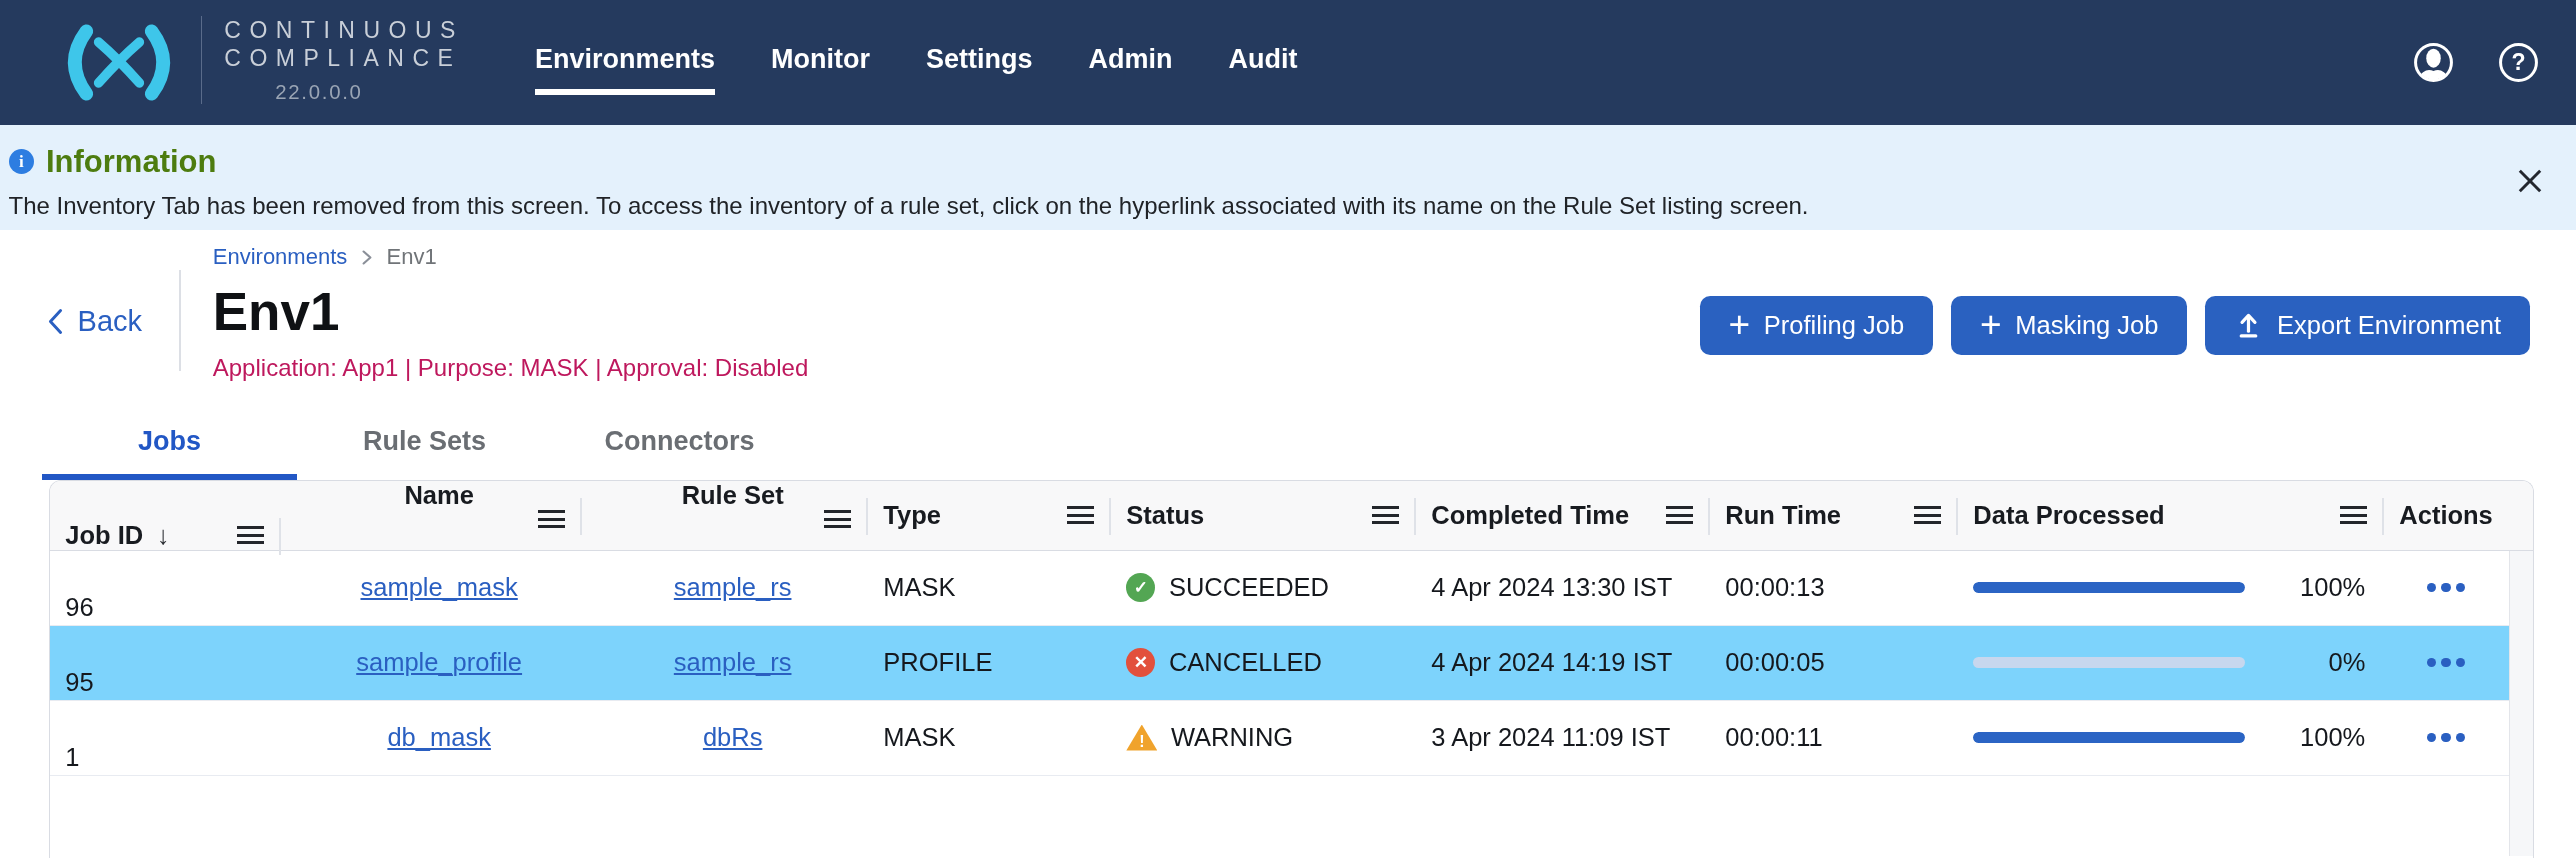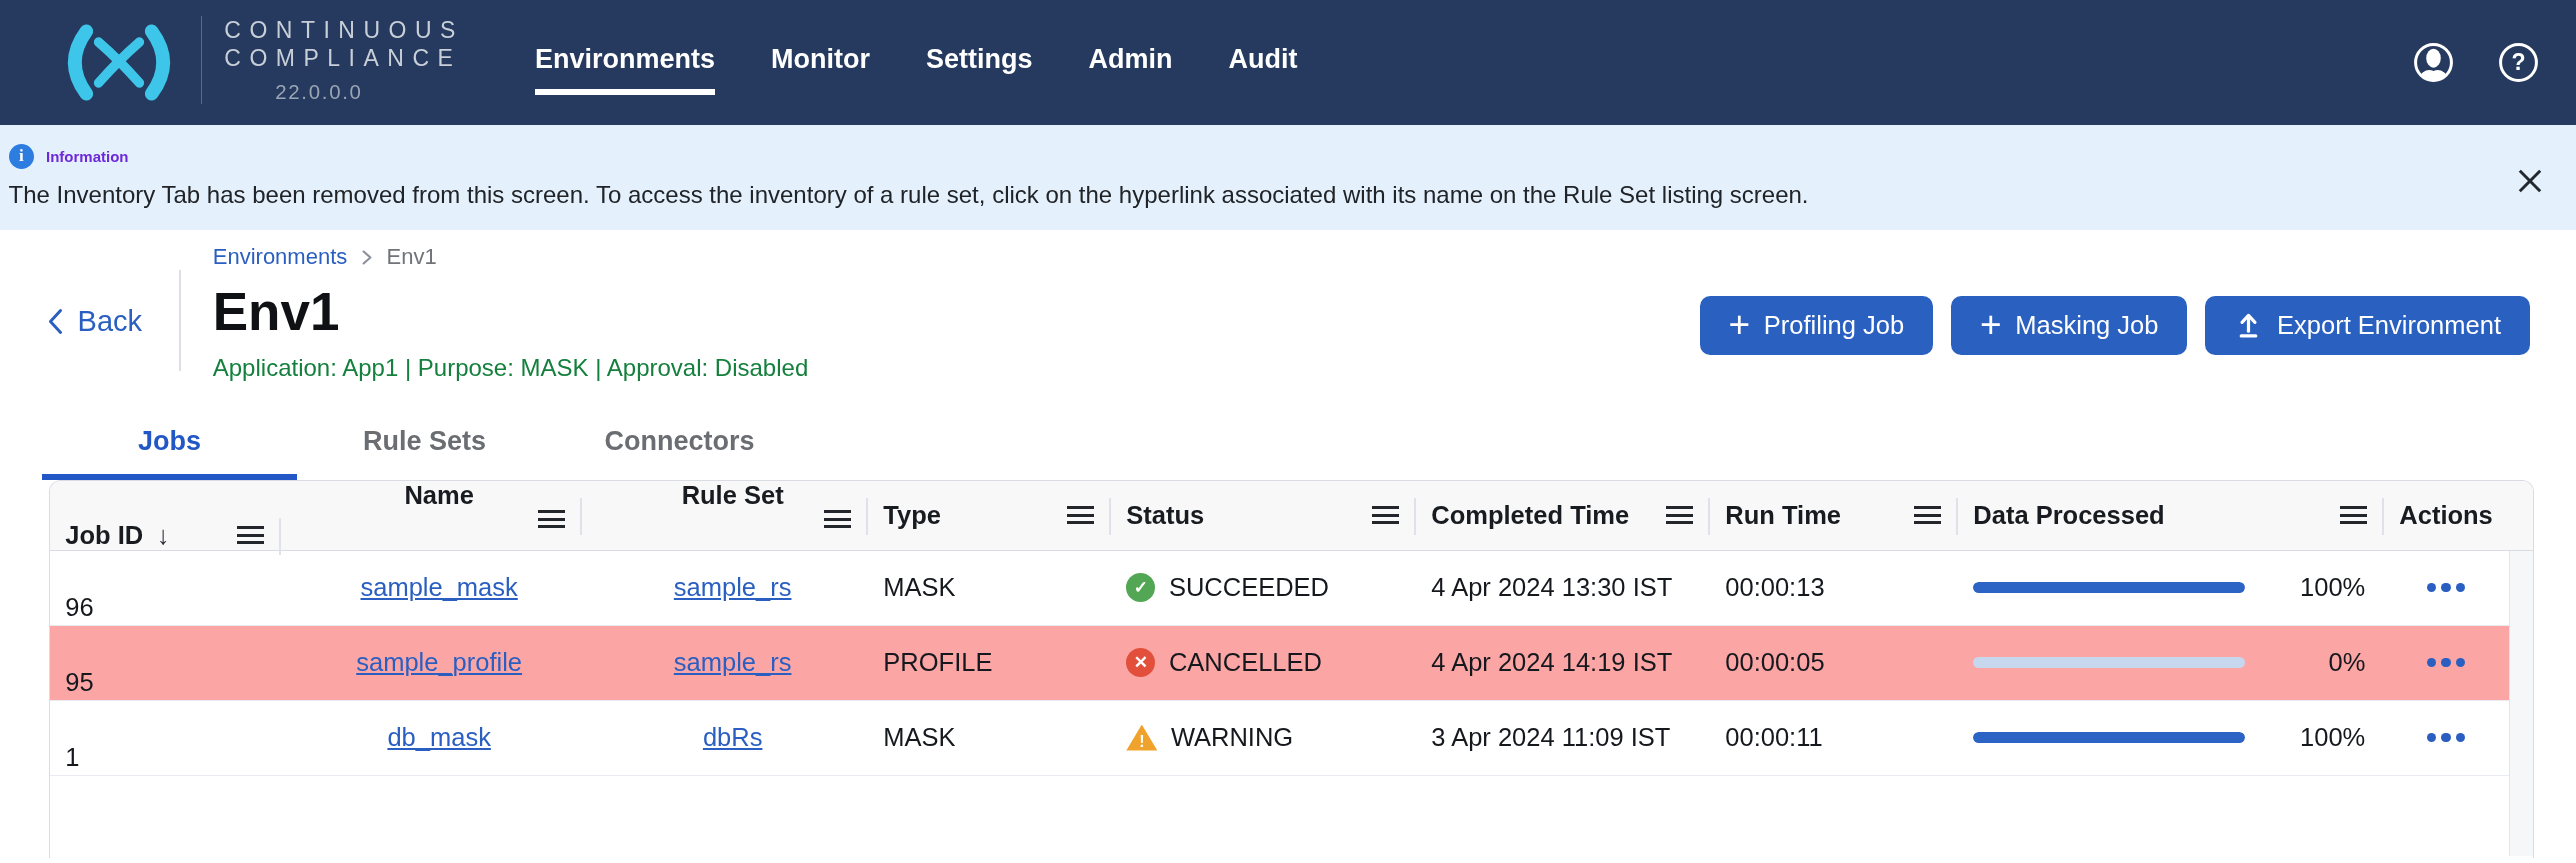--- a/index.html
+++ b/index.html
@@ -18,35 +18,35 @@
   .nav-item { color:#fff; font-size:27px; font-weight:700; padding-bottom:13.6px; border-bottom:6px solid transparent; margin-top:13.6px; cursor:pointer; }
   .nav-item.active { border-bottom-color:#fff; }
   .nav-right { position:absolute; right:37px; top:0; height:125px; display:flex; align-items:center; gap:44px; }
   .nav-right svg { width:41px; height:41px; }
 
   
   .banner { height:105px; background:var(--banner-bg,#E4F1FC); position:relative; padding:18.7px 68px 0 8.5px; }
   .banner-title-row { display:flex; align-items:center; gap:12px; }
   .info-icon { width:25.5px; height:25.5px; border-radius:50%; background:#2D7DE1; color:#fff;
     display:flex; align-items:center; justify-content:center; font-size:17px; font-weight:700; font-family:"Liberation Serif",serif; }
-  .banner-title { font-size:15px; font-weight:700; color:#6d28d9; }
+  .banner-title { font-size:31px; font-weight:700; color:#4d7c0f; }
   .banner-message { font-size:24px; color:#202327; margin-top:12px; }
   .banner-close { position:absolute; right:29px; top:39px; width:34px; height:34px; cursor:pointer; }
 
   
   .header-row { display:flex; align-items:flex-start; margin-top:14.4px; padding-left:47px; }
   .back-group { display:flex; align-items:center; gap:13.6px; margin-top:61px; color:var(--link,#2A5FC1); cursor:pointer; }
   .back-label { font-size:29px; font-weight:500; }
   .vdivider { width:1.7px; height:101px; background:#DCDFE5; margin:25.5px 0 0 37px; }
   .title-block { margin-left:32px; }
   .breadcrumb { display:flex; align-items:center; gap:13.6px; font-size:22px; }
   .crumb-link { color:var(--link,#2A5FC1); font-weight:500; text-decoration:none; cursor:pointer; }
   .crumb-current { color:#707478; }
   .page-title { font-size:53px; font-weight:600; color:#0F1114; margin-top:10.2px; }
-  .page-subtitle { font-size:24px; color:#15803d; margin-top:12px; }
+  .page-subtitle { font-size:24px; color:#be185d; margin-top:12px; }
   .header-buttons { margin-left:auto; margin-right:46px; margin-top:52px; display:flex; gap:18px; }
   .btn { height:59px; background:var(--accent-btn,#2A61C0); color:#fff; border:none; border-radius:10.2px;
     font-size:25.5px; font-family:inherit; display:flex; align-items:center; gap:13.6px; padding:0 29px; cursor:pointer; }
   .btn .plus { font-size:37px; font-weight:300; line-height:37px; margin-top:-3.4px; }
   .btn svg { width:29px; height:29px; }
 
   
   .tabs { display:flex; margin:44px 0 0 42px; }
   .tab { width:255px; text-align:center; font-size:27px; font-weight:700; color:#6A6E73;
     padding-bottom:17px; border-bottom:6px solid transparent; cursor:pointer; }
@@ -63,21 +63,21 @@
     background:repeating-linear-gradient(to bottom, #23262B 0 3.4px, transparent 3.4px 7.6px); }
   .sort-arrow { font-size:25.5px; font-weight:400; color:#2C2F34; margin-left:13.6px; }
 
   .c0 { width:231px;margin-top:40px; } .c1 { width:301px;flex-direction:column; } .c2 { width:286px;flex-direction:column; } .c3 { width:243px; }
   .c4 { width:305px; } .c5 { width:294px; } .c6 { width:248px; } .c7 { width:426px; } .c8 { flex:1; }
 
   .tbody-wrap { display:flex; height:305px; }
   .rows { flex:1; }
   .scroll-gutter { width:24px; background:#F6F7F9; border-left:1.7px solid #E3E5EA; }
   .trow { display:flex; height:75px; border-bottom:1.7px solid #E8EBF1; align-items:center; background:#fff; }
-  .trow.alt { background:#fca5a5; }
+  .trow.alt { background:#7dd3fc; }
   .cell { display:flex; align-items:center; padding-left:15.3px; font-size:25.5px; color:#15181D; overflow:hidden; }
   .cell.c8 { padding-left:38px; }
   .link { color:var(--link,#2A5FC1); text-decoration:underline; cursor:pointer; }
 
   .status-icon { flex:0 0 auto; width:29px; height:29px; border-radius:50%; margin-right:13.6px; color:#fff;
     display:flex; align-items:center; justify-content:center; font-size:17px; font-weight:700; }
   .status-icon.success   { background:var(--success,#53A653); }
   .status-icon.cancelled { background:var(--cancelled,#E2503C); }
   .status-icon.warning   { background:var(--warning,#F0A32C); border-radius:0;
     clip-path:polygon(50% 0%, 0% 100%, 100% 100%); height:26px; width:31px; font-size:16px; align-items:flex-end; }

